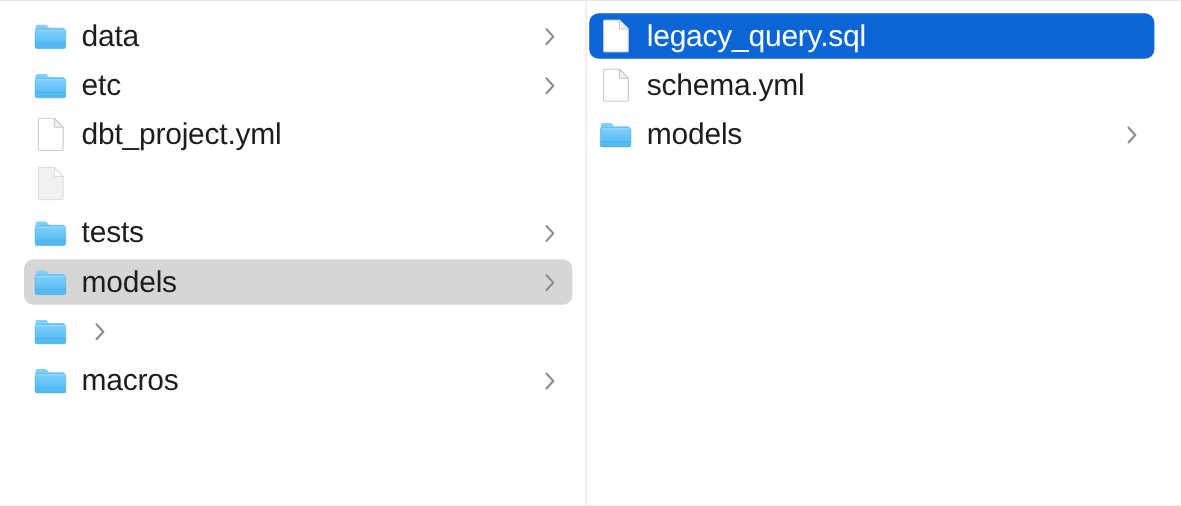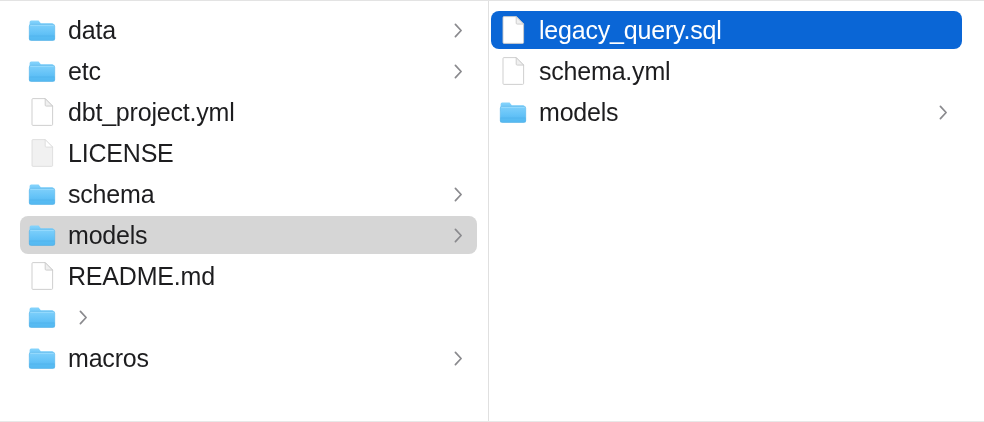--- a/index.html
+++ b/index.html
@@ -182,21 +182,20 @@
     </svg>
   </span>
 </div>
       <div class="row">
   <span class="icon-wrap">
     <svg width="23" height="28" viewBox="0 0 23 28" xmlns="http://www.w3.org/2000/svg">
       <path d="M1 1.6 a1 1 0 0 1 1-1 h12.2 l7.4 7.4 v18.4 a1 1 0 0 1 -1 1 h-18.6 a1 1 0 0 1 -1 -1 z" fill="#f1f1f1" stroke="#dcdcdc" stroke-width="0.9"></path>
       <path d="M14.2 0.6 v6.5 a1 1 0 0 0 1 1 h6.4 z" fill="#ffffff" stroke="#dcdcdc" stroke-width="0.9" stroke-linejoin="round"></path>
     </svg>
   </span>
-<span class="label">LICENSE</span>
   <span class="chevron hidden">
     <svg width="9" height="15" viewBox="0 0 9 15" xmlns="http://www.w3.org/2000/svg">
       <path d="M1.4 1.3 L7.1 7.5 L1.4 13.7" fill="none" stroke="#8a8a8e" stroke-width="1.7" stroke-linecap="round" stroke-linejoin="round"></path>
     </svg>
   </span>
 </div>
       <div class="row">
   <span class="icon-wrap">
     <svg width="28" height="23" viewBox="0 0 28 23" xmlns="http://www.w3.org/2000/svg">
       <defs>
@@ -211,21 +210,21 @@
         </linearGradient>
       </defs>
       <path d="M1.6 3.2 a1.6 1.6 0 0 1 1.6-1.6 h7.4 l2.2 2.6 h11.4 a1.6 1.6 0 0 1 1.6 1.6 v4.4 h-24.2 z" fill="url(#ftab)"></path>
       <rect x="1.2" y="5.4" width="25.6" height="16.1" rx="2.1" fill="url(#fbody)"></rect>
       <rect x="1.2" y="5.4" width="25.6" height="1.5" fill="#9adcfd" opacity="0.85"></rect>
       <rect x="1.2" y="16.6" width="25.6" height="0.9" fill="#3fa9e4" opacity="0.45"></rect>
       <rect x="1.2" y="17.5" width="25.6" height="4.0" rx="0" fill="#57bcf2" opacity="0.55"></rect>
       <rect x="1.2" y="5.4" width="25.6" height="16.1" rx="2.1" fill="none" stroke="#3ea3dc" stroke-opacity="0.5" stroke-width="0.7"></rect>
     </svg>
   </span>
-<span class="label">schema</span>
+<span class="label">tests</span>
   <span class="chevron">
     <svg width="9" height="15" viewBox="0 0 9 15" xmlns="http://www.w3.org/2000/svg">
       <path d="M1.4 1.3 L7.1 7.5 L1.4 13.7" fill="none" stroke="#8a8a8e" stroke-width="1.7" stroke-linecap="round" stroke-linejoin="round"></path>
     </svg>
   </span>
 </div>
       <div class="row selected-inactive">
   <span class="icon-wrap">
     <svg width="28" height="23" viewBox="0 0 28 23" xmlns="http://www.w3.org/2000/svg">
       <defs>
@@ -248,113 +247,99 @@
     </svg>
   </span>
 <span class="label">models</span>
   <span class="chevron">
     <svg width="9" height="15" viewBox="0 0 9 15" xmlns="http://www.w3.org/2000/svg">
       <path d="M1.4 1.3 L7.1 7.5 L1.4 13.7" fill="none" stroke="#8a8a8e" stroke-width="1.7" stroke-linecap="round" stroke-linejoin="round"></path>
     </svg>
   </span>
 </div>
       <div class="row">
+  <span class="icon-wrap">
+    <svg width="28" height="23" viewBox="0 0 28 23" xmlns="http://www.w3.org/2000/svg">
+      <defs>
+        <linearGradient id="fbody" x1="0" y1="0" x2="0" y2="1">
+          <stop offset="0%" stop-color="#7fd0fb"></stop>
+          <stop offset="55%" stop-color="#63c2f7"></stop>
+          <stop offset="100%" stop-color="#4fb5ef"></stop>
+        </linearGradient>
+        <linearGradient id="ftab" x1="0" y1="0" x2="0" y2="1">
+          <stop offset="0%" stop-color="#86d4fc"></stop>
+          <stop offset="100%" stop-color="#5dbdf5"></stop>
+        </linearGradient>
+      </defs>
+      <path d="M1.6 3.2 a1.6 1.6 0 0 1 1.6-1.6 h7.4 l2.2 2.6 h11.4 a1.6 1.6 0 0 1 1.6 1.6 v4.4 h-24.2 z" fill="url(#ftab)"></path>
+      <rect x="1.2" y="5.4" width="25.6" height="16.1" rx="2.1" fill="url(#fbody)"></rect>
+      <rect x="1.2" y="5.4" width="25.6" height="1.5" fill="#9adcfd" opacity="0.85"></rect>
+      <rect x="1.2" y="16.6" width="25.6" height="0.9" fill="#3fa9e4" opacity="0.45"></rect>
+      <rect x="1.2" y="17.5" width="25.6" height="4.0" rx="0" fill="#57bcf2" opacity="0.55"></rect>
+      <rect x="1.2" y="5.4" width="25.6" height="16.1" rx="2.1" fill="none" stroke="#3ea3dc" stroke-opacity="0.5" stroke-width="0.7"></rect>
+    </svg>
+  </span>
+  <span class="chevron">
+    <svg width="9" height="15" viewBox="0 0 9 15" xmlns="http://www.w3.org/2000/svg">
+      <path d="M1.4 1.3 L7.1 7.5 L1.4 13.7" fill="none" stroke="#8a8a8e" stroke-width="1.7" stroke-linecap="round" stroke-linejoin="round"></path>
+    </svg>
+  </span>
+</div>
+      <div class="row">
+  <span class="icon-wrap">
+    <svg width="28" height="23" viewBox="0 0 28 23" xmlns="http://www.w3.org/2000/svg">
+      <defs>
+        <linearGradient id="fbody" x1="0" y1="0" x2="0" y2="1">
+          <stop offset="0%" stop-color="#7fd0fb"></stop>
+          <stop offset="55%" stop-color="#63c2f7"></stop>
+          <stop offset="100%" stop-color="#4fb5ef"></stop>
+        </linearGradient>
+        <linearGradient id="ftab" x1="0" y1="0" x2="0" y2="1">
+          <stop offset="0%" stop-color="#86d4fc"></stop>
+          <stop offset="100%" stop-color="#5dbdf5"></stop>
+        </linearGradient>
+      </defs>
+      <path d="M1.6 3.2 a1.6 1.6 0 0 1 1.6-1.6 h7.4 l2.2 2.6 h11.4 a1.6 1.6 0 0 1 1.6 1.6 v4.4 h-24.2 z" fill="url(#ftab)"></path>
+      <rect x="1.2" y="5.4" width="25.6" height="16.1" rx="2.1" fill="url(#fbody)"></rect>
+      <rect x="1.2" y="5.4" width="25.6" height="1.5" fill="#9adcfd" opacity="0.85"></rect>
+      <rect x="1.2" y="16.6" width="25.6" height="0.9" fill="#3fa9e4" opacity="0.45"></rect>
+      <rect x="1.2" y="17.5" width="25.6" height="4.0" rx="0" fill="#57bcf2" opacity="0.55"></rect>
+      <rect x="1.2" y="5.4" width="25.6" height="16.1" rx="2.1" fill="none" stroke="#3ea3dc" stroke-opacity="0.5" stroke-width="0.7"></rect>
+    </svg>
+  </span>
+<span class="label">macros</span>
+  <span class="chevron">
+    <svg width="9" height="15" viewBox="0 0 9 15" xmlns="http://www.w3.org/2000/svg">
+      <path d="M1.4 1.3 L7.1 7.5 L1.4 13.7" fill="none" stroke="#8a8a8e" stroke-width="1.7" stroke-linecap="round" stroke-linejoin="round"></path>
+    </svg>
+  </span>
+</div>
+    </div>
+  <div class="column column-right">
+      <div class="row selected-active">
   <span class="icon-wrap">
     <svg width="23" height="28" viewBox="0 0 23 28" xmlns="http://www.w3.org/2000/svg">
       <path d="M1 1.6 a1 1 0 0 1 1-1 h12.2 l7.4 7.4 v18.4 a1 1 0 0 1 -1 1 h-18.6 a1 1 0 0 1 -1 -1 z" fill="#ffffff" stroke="#c9c9c9" stroke-width="0.9"></path>
       <path d="M14.2 0.6 v6.5 a1 1 0 0 0 1 1 h6.4 z" fill="#f0f0f0" stroke="#c9c9c9" stroke-width="0.9" stroke-linejoin="round"></path>
     </svg>
   </span>
-<span class="label">README.md</span>
+<span class="label">legacy_query.sql</span>
   <span class="chevron hidden">
     <svg width="9" height="15" viewBox="0 0 9 15" xmlns="http://www.w3.org/2000/svg">
       <path d="M1.4 1.3 L7.1 7.5 L1.4 13.7" fill="none" stroke="#8a8a8e" stroke-width="1.7" stroke-linecap="round" stroke-linejoin="round"></path>
     </svg>
   </span>
 </div>
       <div class="row">
-  <span class="icon-wrap">
-    <svg width="28" height="23" viewBox="0 0 28 23" xmlns="http://www.w3.org/2000/svg">
-      <defs>
-        <linearGradient id="fbody" x1="0" y1="0" x2="0" y2="1">
-          <stop offset="0%" stop-color="#7fd0fb"></stop>
-          <stop offset="55%" stop-color="#63c2f7"></stop>
-          <stop offset="100%" stop-color="#4fb5ef"></stop>
-        </linearGradient>
-        <linearGradient id="ftab" x1="0" y1="0" x2="0" y2="1">
-          <stop offset="0%" stop-color="#86d4fc"></stop>
-          <stop offset="100%" stop-color="#5dbdf5"></stop>
-        </linearGradient>
-      </defs>
-      <path d="M1.6 3.2 a1.6 1.6 0 0 1 1.6-1.6 h7.4 l2.2 2.6 h11.4 a1.6 1.6 0 0 1 1.6 1.6 v4.4 h-24.2 z" fill="url(#ftab)"></path>
-      <rect x="1.2" y="5.4" width="25.6" height="16.1" rx="2.1" fill="url(#fbody)"></rect>
-      <rect x="1.2" y="5.4" width="25.6" height="1.5" fill="#9adcfd" opacity="0.85"></rect>
-      <rect x="1.2" y="16.6" width="25.6" height="0.9" fill="#3fa9e4" opacity="0.45"></rect>
-      <rect x="1.2" y="17.5" width="25.6" height="4.0" rx="0" fill="#57bcf2" opacity="0.55"></rect>
-      <rect x="1.2" y="5.4" width="25.6" height="16.1" rx="2.1" fill="none" stroke="#3ea3dc" stroke-opacity="0.5" stroke-width="0.7"></rect>
-    </svg>
-  </span>
-  <span class="chevron">
-    <svg width="9" height="15" viewBox="0 0 9 15" xmlns="http://www.w3.org/2000/svg">
-      <path d="M1.4 1.3 L7.1 7.5 L1.4 13.7" fill="none" stroke="#8a8a8e" stroke-width="1.7" stroke-linecap="round" stroke-linejoin="round"></path>
-    </svg>
-  </span>
-</div>
-      <div class="row">
-  <span class="icon-wrap">
-    <svg width="28" height="23" viewBox="0 0 28 23" xmlns="http://www.w3.org/2000/svg">
-      <defs>
-        <linearGradient id="fbody" x1="0" y1="0" x2="0" y2="1">
-          <stop offset="0%" stop-color="#7fd0fb"></stop>
-          <stop offset="55%" stop-color="#63c2f7"></stop>
-          <stop offset="100%" stop-color="#4fb5ef"></stop>
-        </linearGradient>
-        <linearGradient id="ftab" x1="0" y1="0" x2="0" y2="1">
-          <stop offset="0%" stop-color="#86d4fc"></stop>
-          <stop offset="100%" stop-color="#5dbdf5"></stop>
-        </linearGradient>
-      </defs>
-      <path d="M1.6 3.2 a1.6 1.6 0 0 1 1.6-1.6 h7.4 l2.2 2.6 h11.4 a1.6 1.6 0 0 1 1.6 1.6 v4.4 h-24.2 z" fill="url(#ftab)"></path>
-      <rect x="1.2" y="5.4" width="25.6" height="16.1" rx="2.1" fill="url(#fbody)"></rect>
-      <rect x="1.2" y="5.4" width="25.6" height="1.5" fill="#9adcfd" opacity="0.85"></rect>
-      <rect x="1.2" y="16.6" width="25.6" height="0.9" fill="#3fa9e4" opacity="0.45"></rect>
-      <rect x="1.2" y="17.5" width="25.6" height="4.0" rx="0" fill="#57bcf2" opacity="0.55"></rect>
-      <rect x="1.2" y="5.4" width="25.6" height="16.1" rx="2.1" fill="none" stroke="#3ea3dc" stroke-opacity="0.5" stroke-width="0.7"></rect>
-    </svg>
-  </span>
-<span class="label">macros</span>
-  <span class="chevron">
-    <svg width="9" height="15" viewBox="0 0 9 15" xmlns="http://www.w3.org/2000/svg">
-      <path d="M1.4 1.3 L7.1 7.5 L1.4 13.7" fill="none" stroke="#8a8a8e" stroke-width="1.7" stroke-linecap="round" stroke-linejoin="round"></path>
-    </svg>
-  </span>
-</div>
-    </div>
-  <div class="column column-right">
-      <div class="row selected-active">
   <span class="icon-wrap">
     <svg width="23" height="28" viewBox="0 0 23 28" xmlns="http://www.w3.org/2000/svg">
       <path d="M1 1.6 a1 1 0 0 1 1-1 h12.2 l7.4 7.4 v18.4 a1 1 0 0 1 -1 1 h-18.6 a1 1 0 0 1 -1 -1 z" fill="#ffffff" stroke="#c9c9c9" stroke-width="0.9"></path>
       <path d="M14.2 0.6 v6.5 a1 1 0 0 0 1 1 h6.4 z" fill="#f0f0f0" stroke="#c9c9c9" stroke-width="0.9" stroke-linejoin="round"></path>
     </svg>
   </span>
-<span class="label">legacy_query.sql</span>
-  <span class="chevron hidden">
-    <svg width="9" height="15" viewBox="0 0 9 15" xmlns="http://www.w3.org/2000/svg">
-      <path d="M1.4 1.3 L7.1 7.5 L1.4 13.7" fill="none" stroke="#8a8a8e" stroke-width="1.7" stroke-linecap="round" stroke-linejoin="round"></path>
-    </svg>
-  </span>
-</div>
-      <div class="row">
-  <span class="icon-wrap">
-    <svg width="23" height="28" viewBox="0 0 23 28" xmlns="http://www.w3.org/2000/svg">
-      <path d="M1 1.6 a1 1 0 0 1 1-1 h12.2 l7.4 7.4 v18.4 a1 1 0 0 1 -1 1 h-18.6 a1 1 0 0 1 -1 -1 z" fill="#ffffff" stroke="#c9c9c9" stroke-width="0.9"></path>
-      <path d="M14.2 0.6 v6.5 a1 1 0 0 0 1 1 h6.4 z" fill="#f0f0f0" stroke="#c9c9c9" stroke-width="0.9" stroke-linejoin="round"></path>
-    </svg>
-  </span>
 <span class="label">schema.yml</span>
   <span class="chevron hidden">
     <svg width="9" height="15" viewBox="0 0 9 15" xmlns="http://www.w3.org/2000/svg">
       <path d="M1.4 1.3 L7.1 7.5 L1.4 13.7" fill="none" stroke="#8a8a8e" stroke-width="1.7" stroke-linecap="round" stroke-linejoin="round"></path>
     </svg>
   </span>
 </div>
       <div class="row">
   <span class="icon-wrap">
     <svg width="28" height="23" viewBox="0 0 28 23" xmlns="http://www.w3.org/2000/svg">

